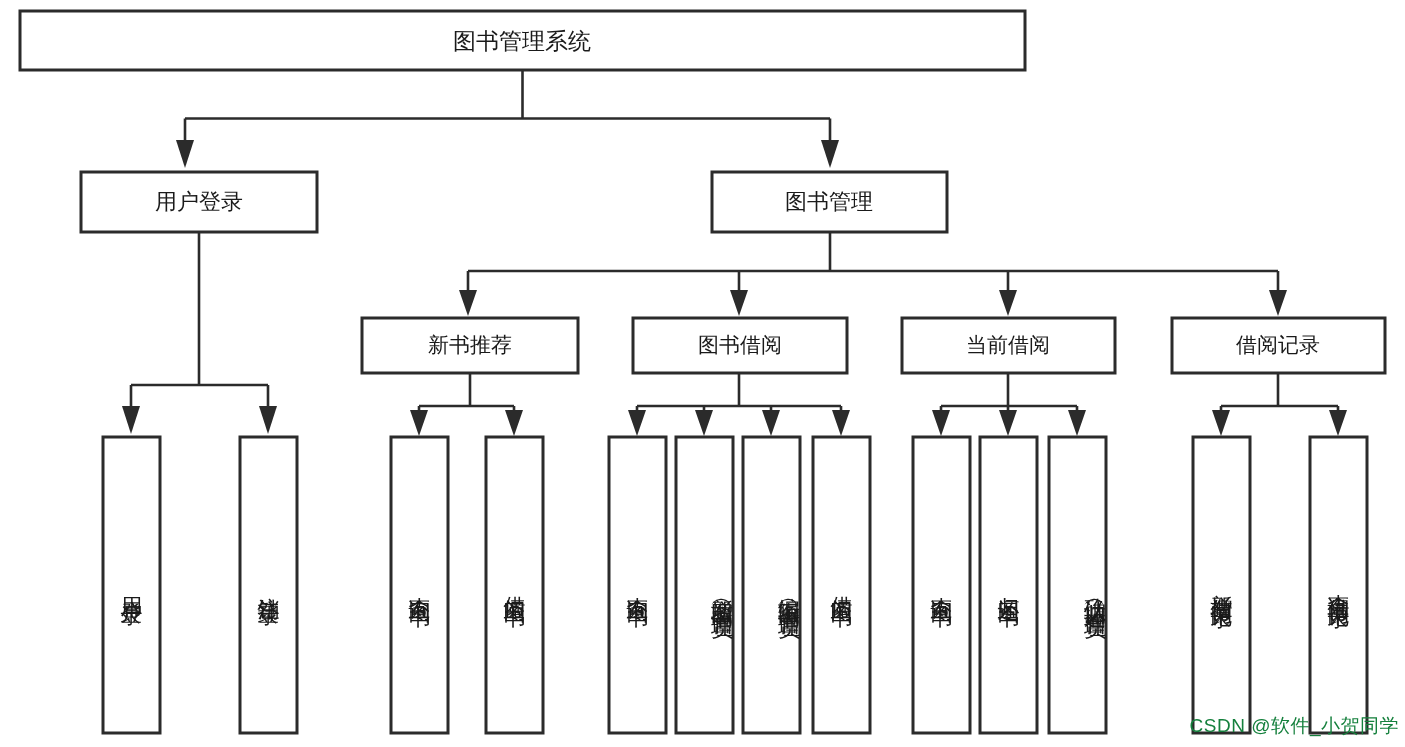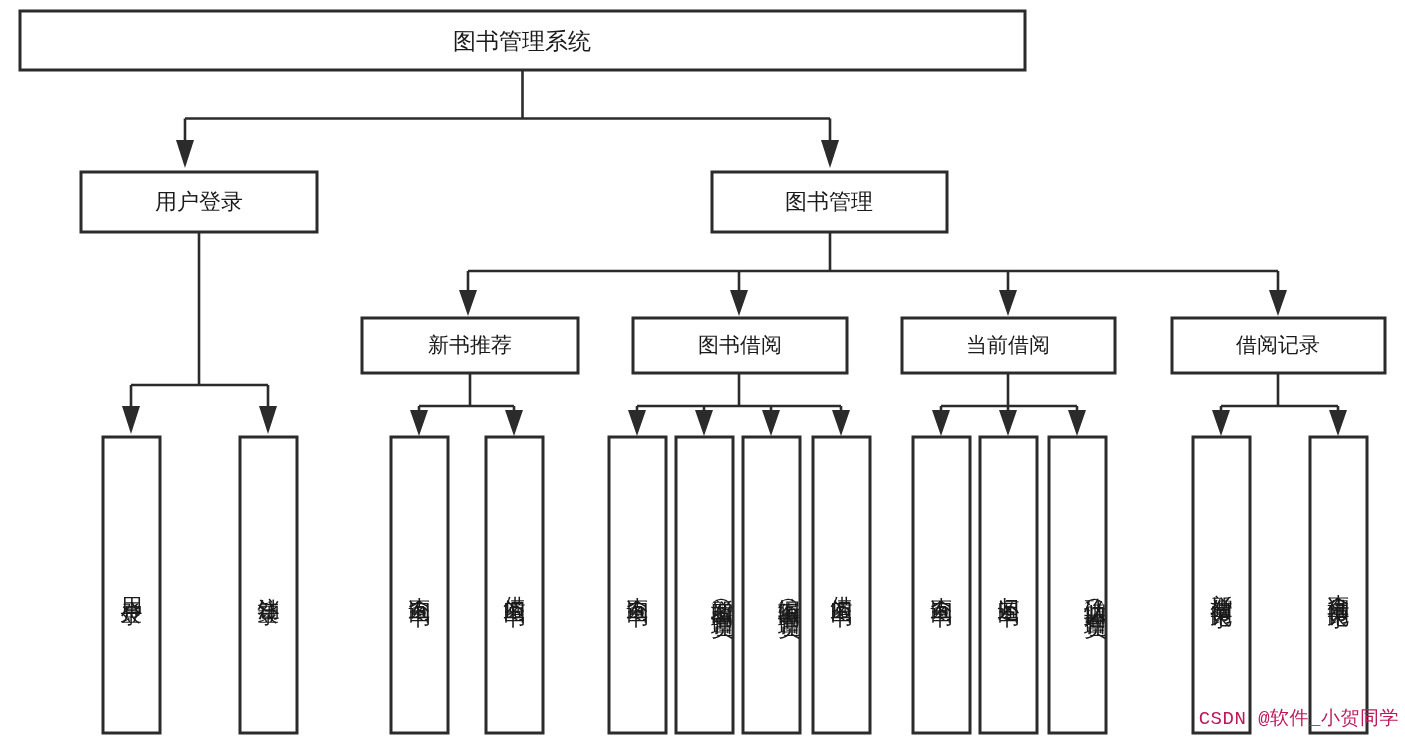--- a/index.html
+++ b/index.html
@@ -61,24 +61,24 @@
     color: #1a1a1a;
     display: flex;
     align-items: center;
     justify-content: center;
     white-space: nowrap;
     pointer-events: none;
   }
   .watermark {
     position: absolute;
     right: 6px;
-    bottom: 16px;
-    font-family: Liberation Mono, monospace;
+    bottom: 8px;
+    font-family: Liberation Sans, sans-serif;
     font-size: 19px;
-    color: #be185d;
+    color: #15803d;
     letter-spacing: 0.5px;
     white-space: nowrap;
   }
 </style>
 </head>
 <body>
 
 <div id="diagram-root">
 
   <svg id="flow" viewBox="0 0 1405 747">

